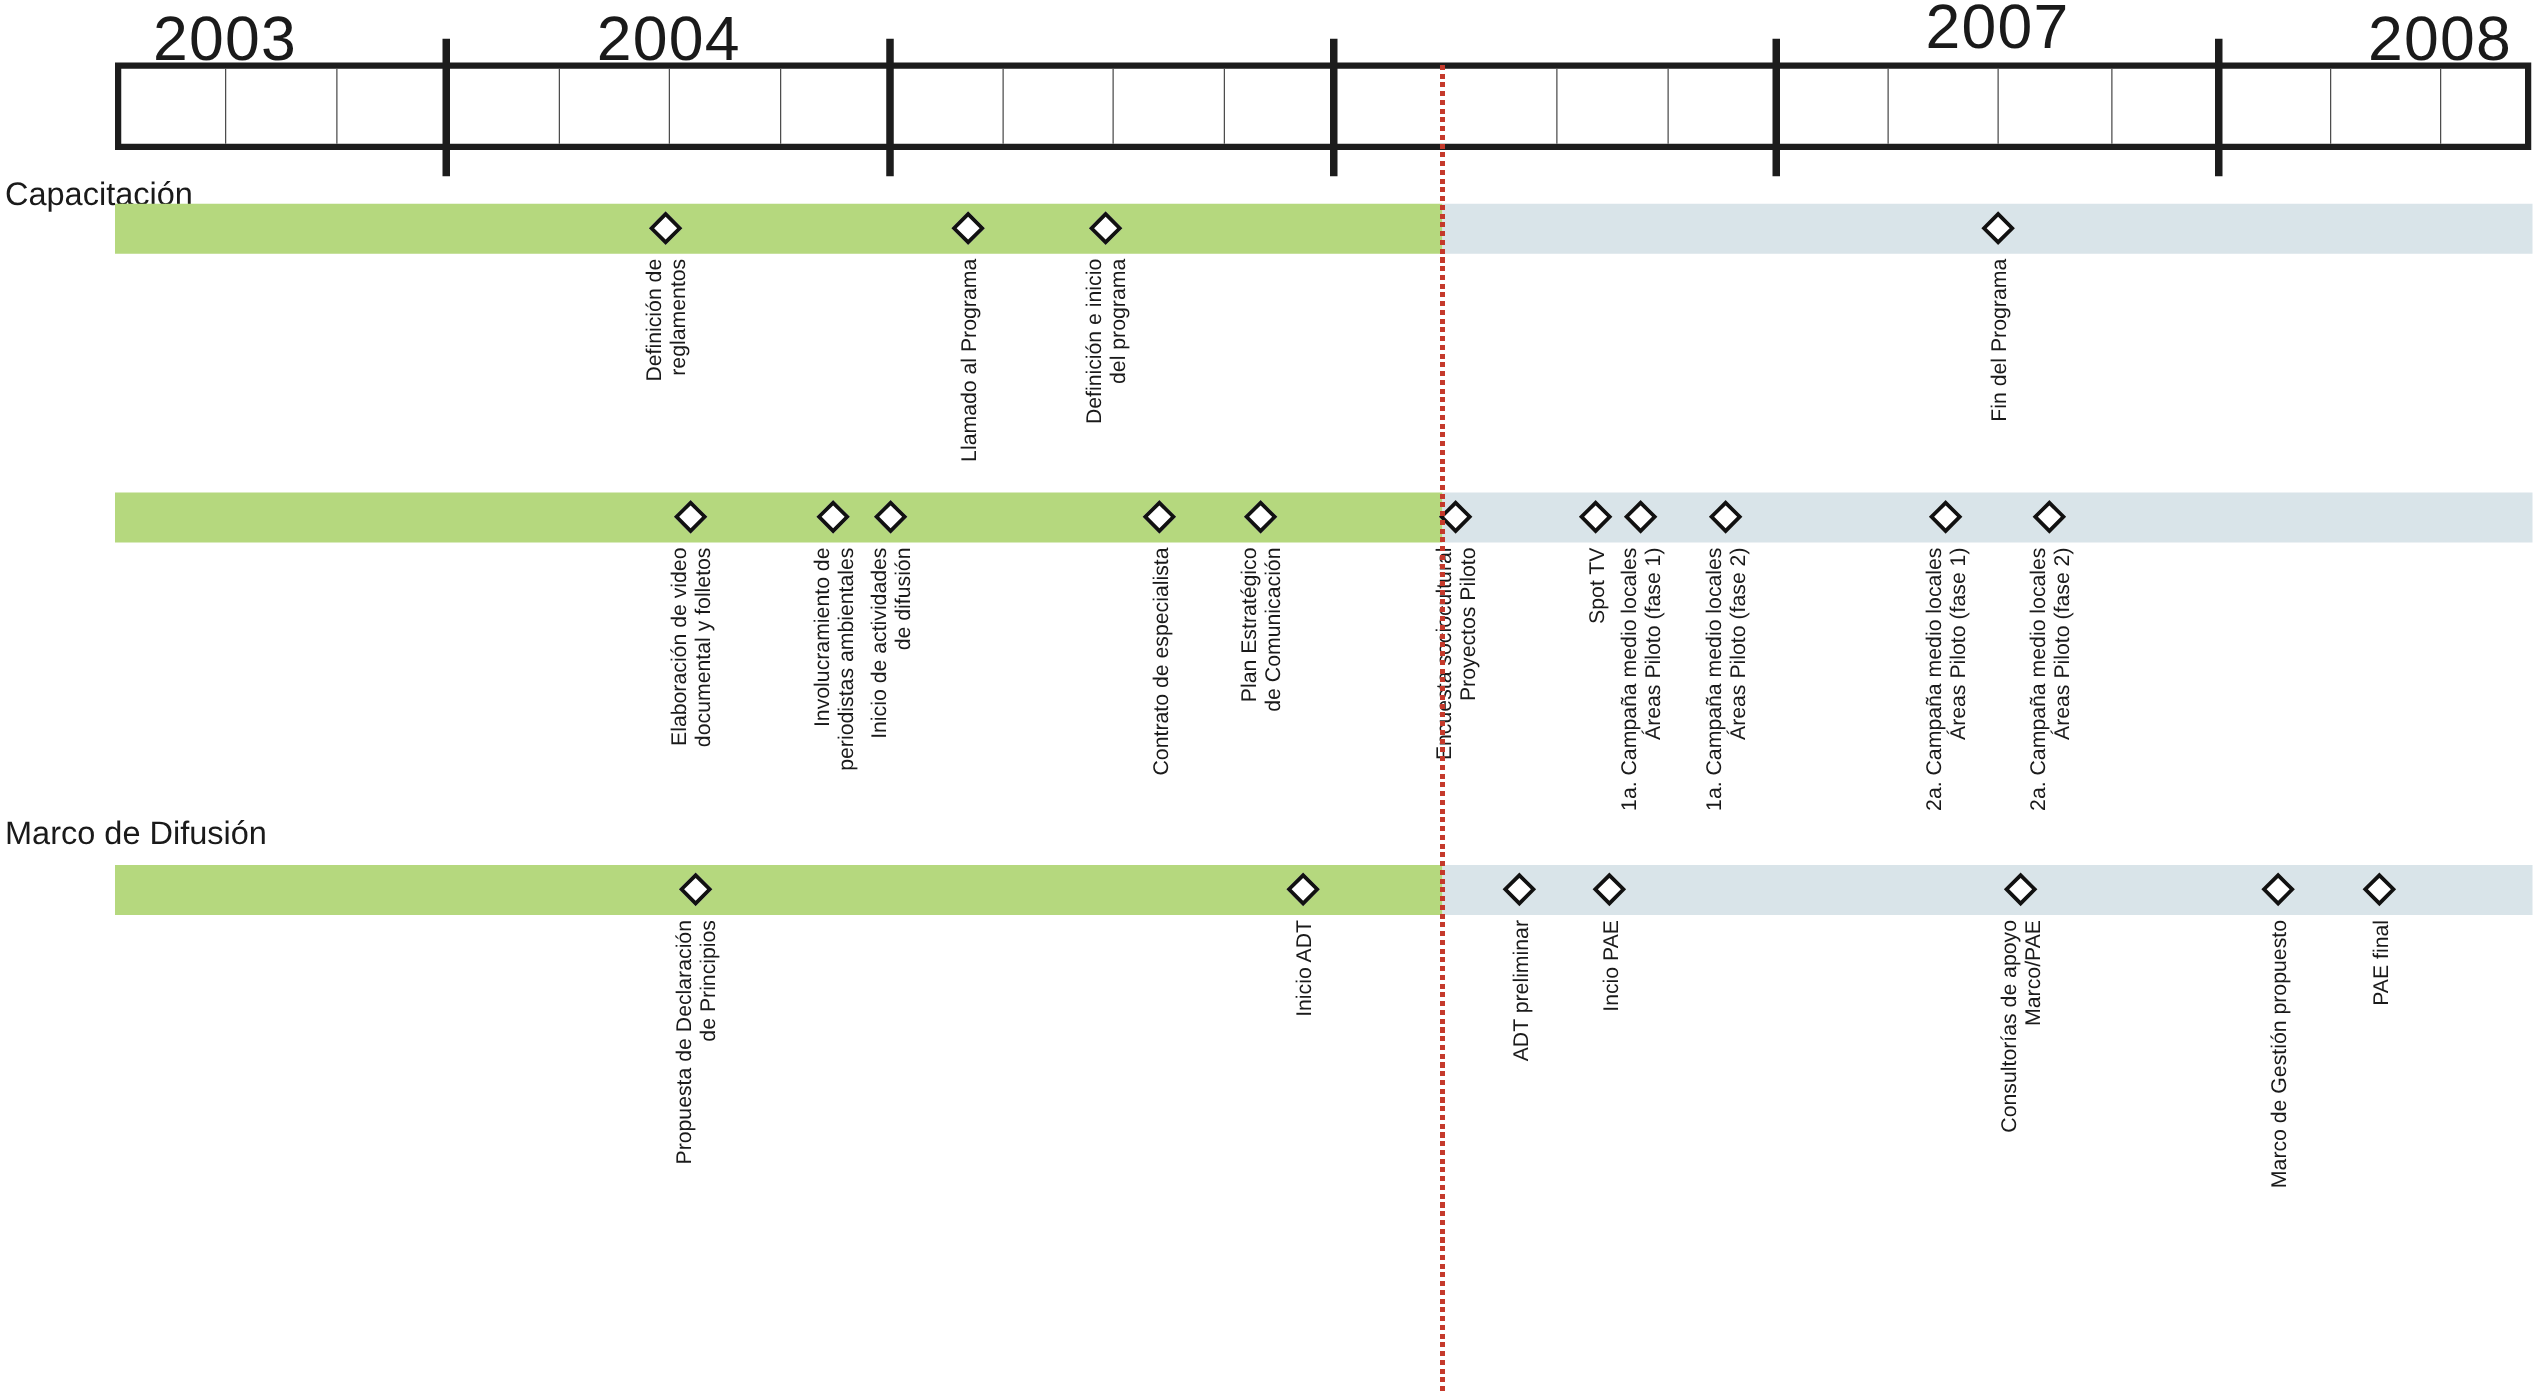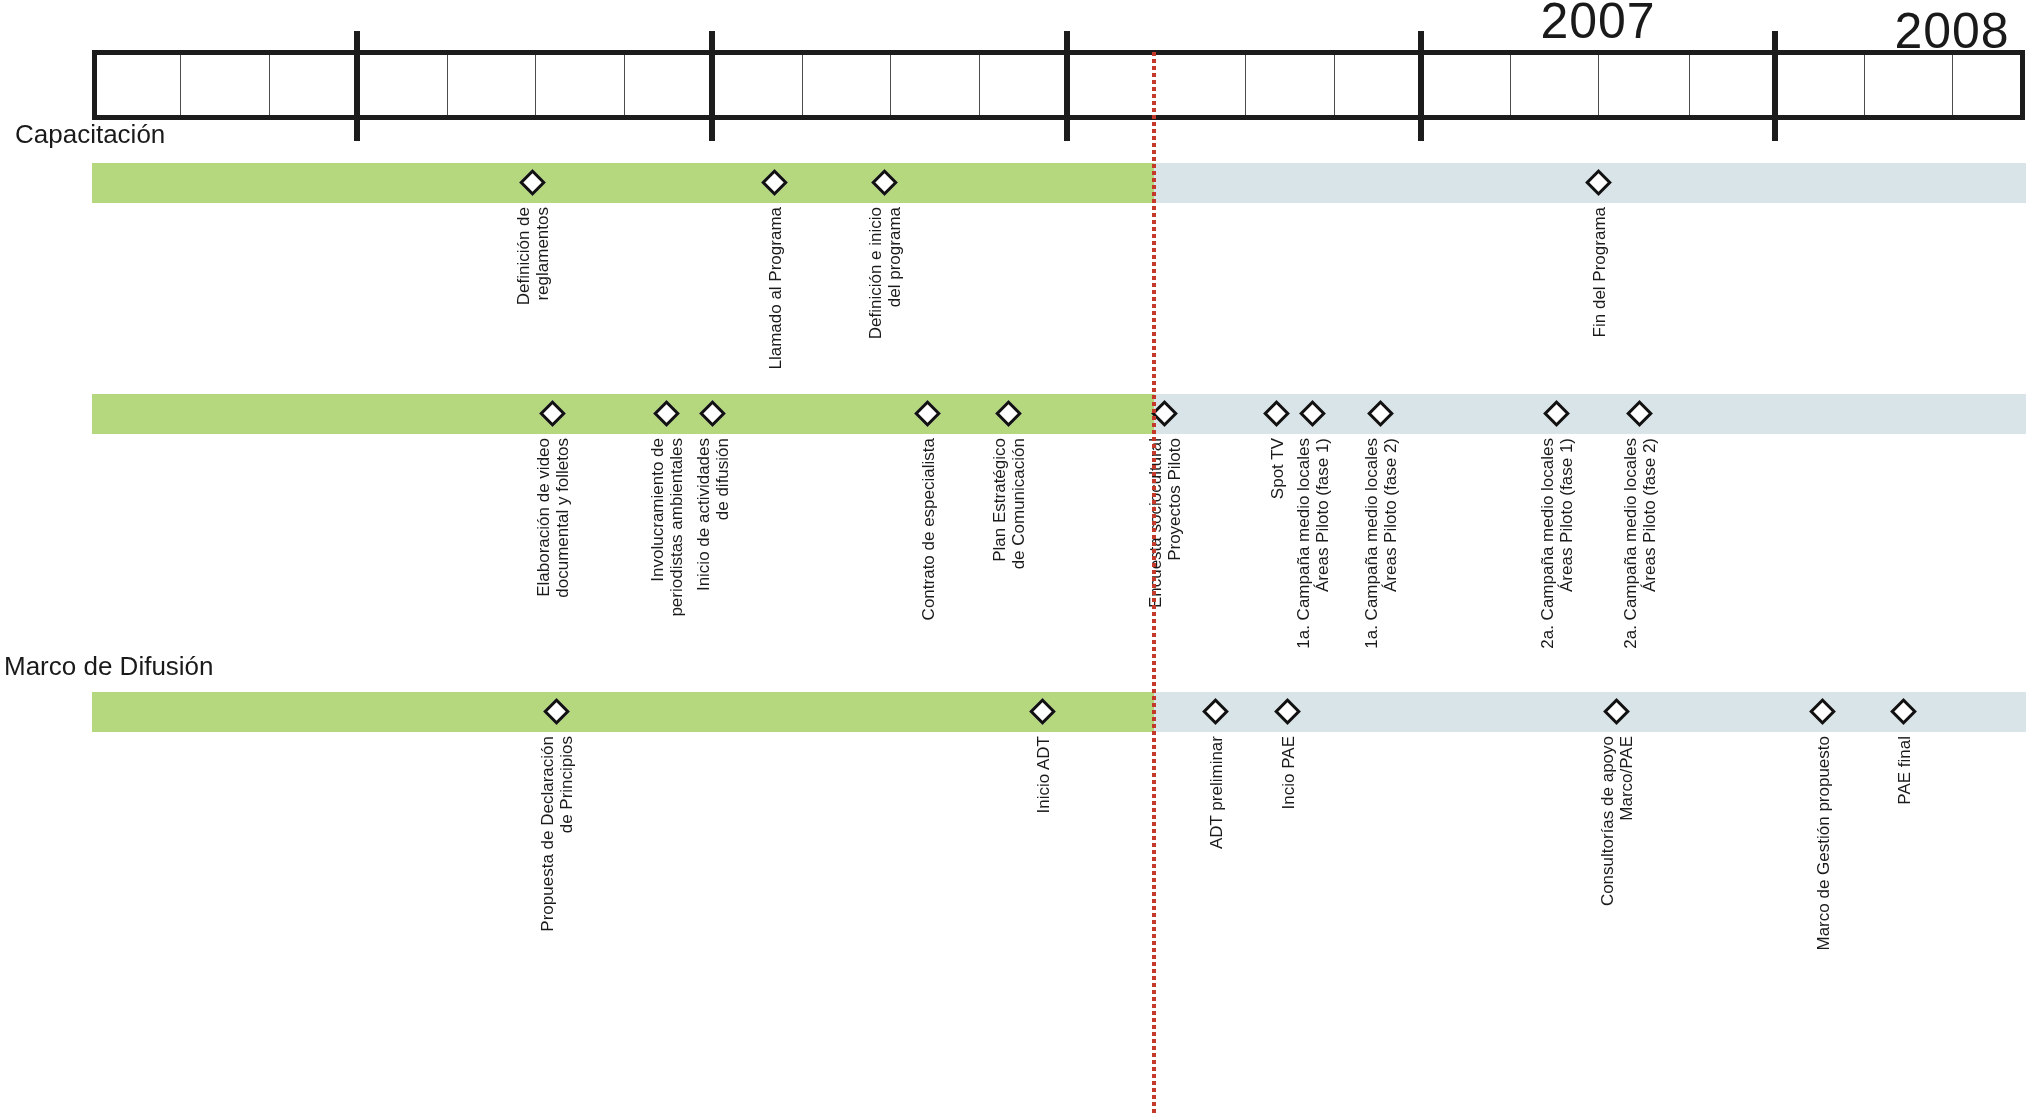--- a/index.html
+++ b/index.html
@@ -12,20 +12,22 @@
   .today-line{position:absolute;width:4px;background:repeating-linear-gradient(to bottom,#c5392b 0 4px,rgba(0,0,0,0) 4px 7px);}
   .track-title{position:absolute;left:4px;font-size:26px;color:#1a1a1a;white-space:nowrap;}
   .bar{position:absolute;height:40px;}
   .diamond{position:absolute;width:13px;height:13px;background:#ffffff;border:3px solid #111111;transform:rotate(45deg);}
   .mlabel{position:absolute;font-size:17px;line-height:19px;color:#1a1a1a;white-space:nowrap;text-align:right;transform-origin:top left;transform:rotate(-90deg) translateX(-100%);}
 </style>
 </head>
 <body>
 
 <div id="canvas">
+    <div class="year-label" style="left: 70px; top: 2px;">2003</div>
+    <div class="year-label" style="left: 425px; top: 2px;">2004</div>
     <div class="year-label" style="left: 1488px; top: -8px;">2007</div>
     <div class="year-label" style="left: 1842px; top: 2px;">2008</div>
     <div class="ruler-band" style="left: 92px; top: 50px; width: 1933px; height: 70px;"></div>
     <div class="qline" style="left: 180px; top: 55px; height: 60px; background: rgb(77, 77, 77);"></div>
     <div class="qline" style="left: 269px; top: 55px; height: 60px; background: rgb(77, 77, 77);"></div>
     <div class="qline" style="left: 447px; top: 55px; height: 60px; background: rgb(77, 77, 77);"></div>
     <div class="qline" style="left: 535px; top: 55px; height: 60px; background: rgb(77, 77, 77);"></div>
     <div class="qline" style="left: 624px; top: 55px; height: 60px; background: rgb(77, 77, 77);"></div>
     <div class="qline" style="left: 802px; top: 55px; height: 60px; background: rgb(77, 77, 77);"></div>
     <div class="qline" style="left: 890px; top: 55px; height: 60px; background: rgb(77, 77, 77);"></div>
@@ -35,21 +37,21 @@
     <div class="qline" style="left: 1510px; top: 55px; height: 60px; background: rgb(77, 77, 77);"></div>
     <div class="qline" style="left: 1598px; top: 55px; height: 60px; background: rgb(77, 77, 77);"></div>
     <div class="qline" style="left: 1689px; top: 55px; height: 60px; background: rgb(77, 77, 77);"></div>
     <div class="qline" style="left: 1864px; top: 55px; height: 60px; background: rgb(77, 77, 77);"></div>
     <div class="qline" style="left: 1952px; top: 55px; height: 60px; background: rgb(77, 77, 77);"></div>
     <div class="ydiv" style="left: 354px; top: 31px; height: 110px;"></div>
     <div class="ydiv" style="left: 709px; top: 31px; height: 110px;"></div>
     <div class="ydiv" style="left: 1064px; top: 31px; height: 110px;"></div>
     <div class="ydiv" style="left: 1418px; top: 31px; height: 110px;"></div>
     <div class="ydiv" style="left: 1772px; top: 31px; height: 110px;"></div>
-    <div class="track-title" style="top: 119px; margin-left: 11px;">Capacitación</div>
+    <div class="track-title" style="top: 140px;">Capacitación</div>
     <div class="bar" style="left: 92px; top: 163px; width: 1062px; height: 40px; background: rgb(181, 216, 126);"></div>
     <div class="bar" style="left: 1154px; top: 163px; width: 872px; height: 40px; background: rgb(217, 228, 233);"></div>
     <div class="mlabel" style="left: 514px; top: 207px;">Definición de<br>reglamentos</div>
     <div class="diamond" style="left: 523px; top: 173px;"></div>
     <div class="mlabel" style="left: 765.5px; top: 207px;">Llamado al Programa</div>
     <div class="diamond" style="left: 765px; top: 173px;"></div>
     <div class="mlabel" style="left: 866px; top: 207px;">Definición e inicio<br>del programa</div>
     <div class="diamond" style="left: 875px; top: 173px;"></div>
     <div class="mlabel" style="left: 1589.5px; top: 207px;">Fin del Programa</div>
     <div class="diamond" style="left: 1589px; top: 173px;"></div>

